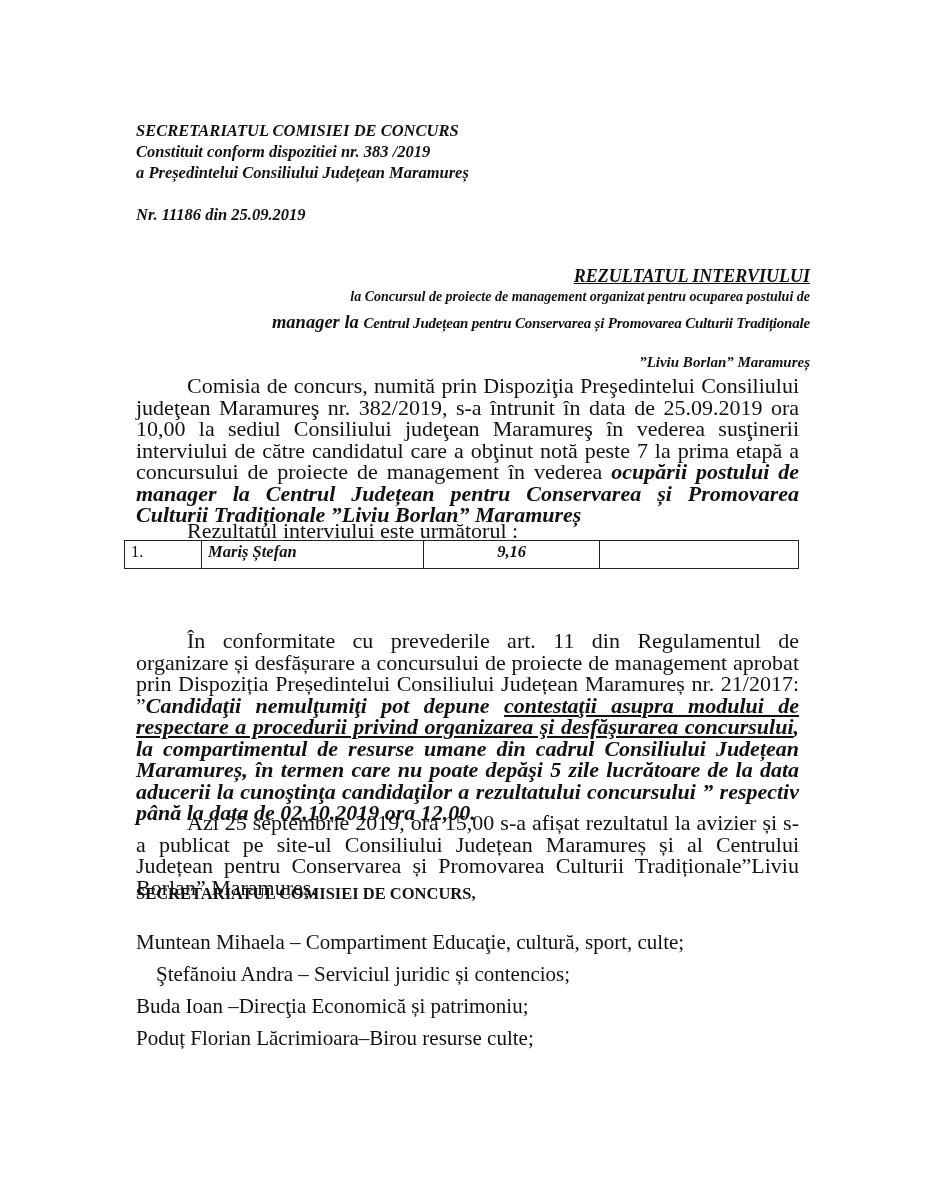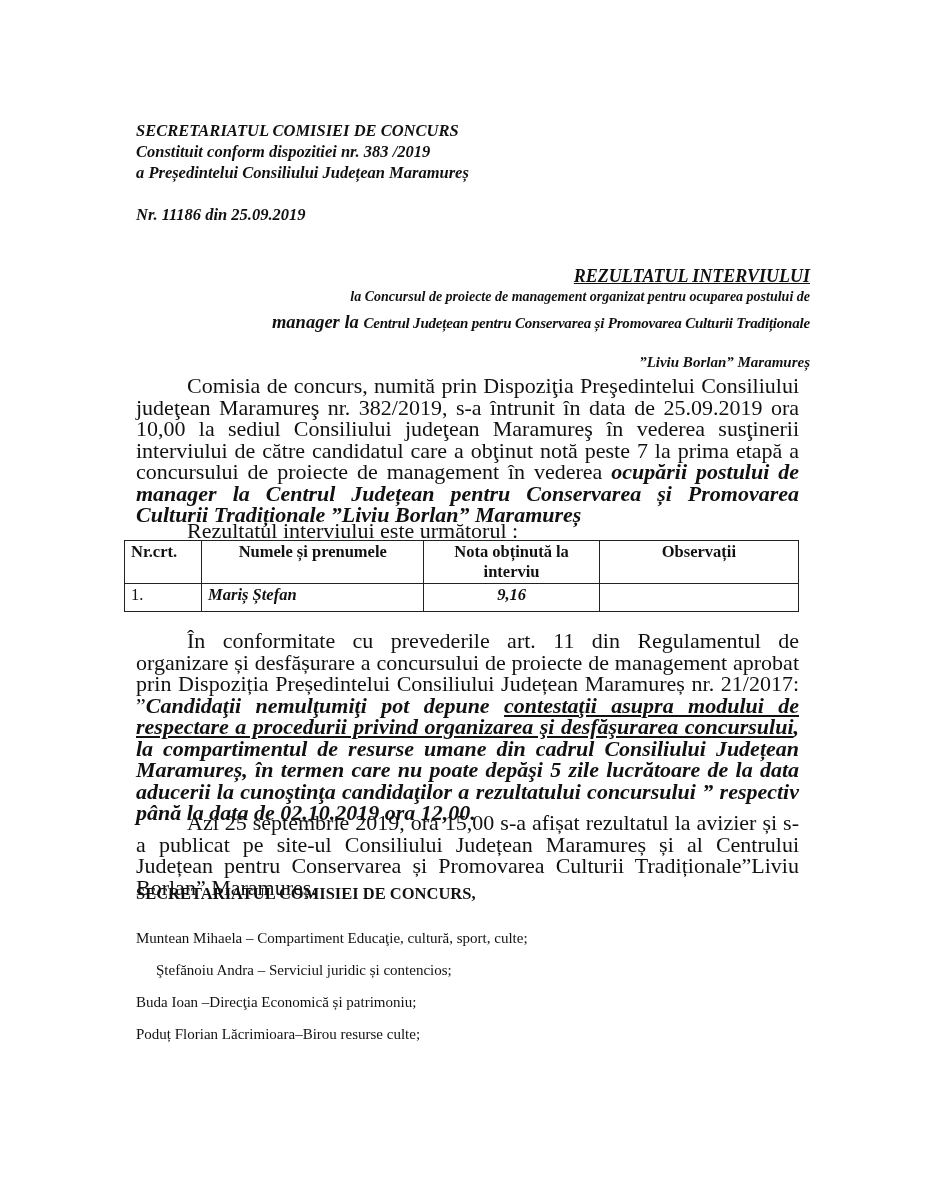--- a/index.html
+++ b/index.html
@@ -21,47 +21,41 @@
                   font-size: 16.5px; }
   table.results td, table.results th { border: 1.5px solid #222; padding: 1px 6px; vertical-align: top; line-height: 20px; }
   table.results th { font-weight: bold; }
   .c1 { width: 64px; text-align: left; }
   .c2 { width: 209px; }
   .c3 { width: 162px; text-align: center; }
   .c4 { width: 186px; }
   .hrow { height: 40px; }
   .drow { height: 28px; }
   .sig-title { left: 136px; top: 884px; font-weight: bold; font-size: 16.5px; }
-  .member { left: 136px; font-size: 15px; }
+  .member { left: 136px; font-size: 21px; }
 </style>
 </head>
 <body>
 
 <div class="abs hdr" style="top:120px;">SECRETARIATUL COMISIEI DE CONCURS</div>
 <div class="abs hdr" style="top:141px;">Constituit conform dispozitiei nr.   383 /2019</div>
 <div class="abs hdr" style="top:162px;">a Președintelui Consiliului Județean Maramureș</div>
 <div class="abs hdr" style="top:204px;">Nr. 11186  din 25.09.2019</div>
 
 <div class="abs center title">REZULTATUL INTERVIULUI</div>
 <div class="abs center sub1">la Concursul  de proiecte de management organizat pentru ocuparea  postului de</div>
 <div class="abs center sub2"><span>manager la </span><span class="small">Centrul Județean pentru Conservarea și Promovarea Culturii Tradiționale</span></div>
 <div class="abs center sub3">”Liviu Borlan” Maramureș</div>
 
 <div class="abs para indent" style="top:375px;"><span>Comisia de concurs, numită prin Dispoziţia Preşedintelui Consiliului judeţean Maramureş nr. 382/2019, s-a întrunit în data de 25.09.2019 ora 10,00 la sediul Consiliului judeţean Maramureş  în vederea susţinerii interviului de către candidatul care a obţinut notă peste 7 la prima etapă a concursului de  proiecte  de management în vederea </span><span class="bi">ocupării postului de manager la Centrul Județean pentru Conservarea și Promovarea Culturii Tradiționale ”Liviu Borlan” Maramureș</span></div>
 
 <div class="abs" style="left:187px; top:518px; font-size:22px;">Rezultatul interviului  este următorul :</div>
 
 <table class="results">
   <tbody>
-      <tr class="hrow">
-    <th class="c1">Nr.crt.</th>
-    <th class="c2">Numele și prenumele</th>
-    <th class="c3">Nota obținută la interviu</th>
-    <th class="c4">Observații</th>
-  </tr>
   <tr class="drow">
     <td class="c1">1.</td>
     <td class="c2 bi">Mariș Ștefan</td>
     <td class="c3 bi">9,16</td>
     <td class="c4"></td>
   </tr>
 </tbody>
   </table>
 
 <div class="abs para indent" style="top:630px;"><span>În conformitate cu prevederile art. 11 din Regulamentul de organizare și desfășurare a concursului de proiecte de management aprobat prin Dispoziția Președintelui Consiliului Județean Maramureș nr. 21/2017: ”</span><span class="bi">Candidaţii nemulţumiţi pot depune </span><span class="bi u">contestaţii asupra modului de respectare a procedurii privind organizarea şi desfăşurarea concursului</span><span class="bi">, la compartimentul de resurse umane din cadrul Consiliului Județean Maramureș, în termen care nu poate depăşi 5 zile lucrătoare de la data aducerii la cunoştinţa candidaţilor a rezultatului concursului ” respectiv până la data de 02.10.2019  ora 12,00.</span></div>

